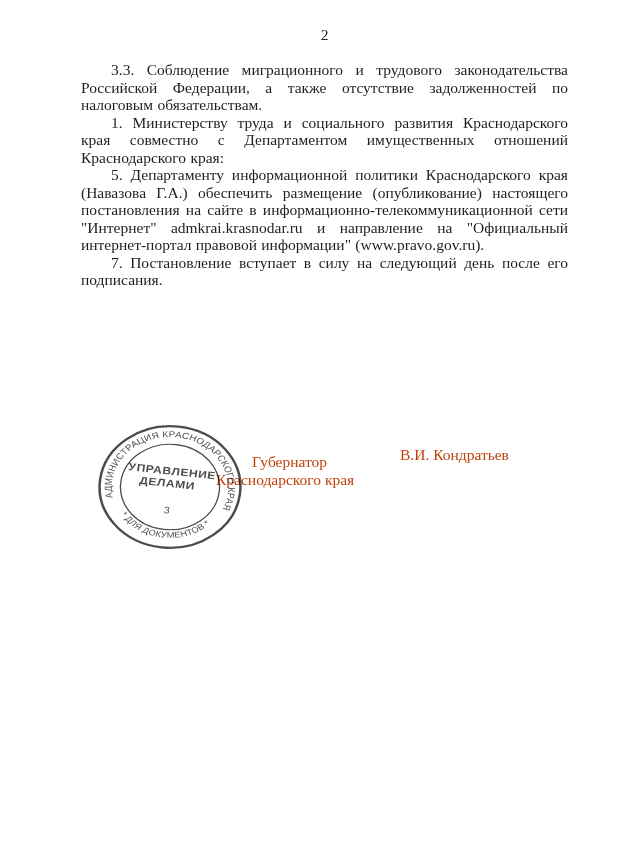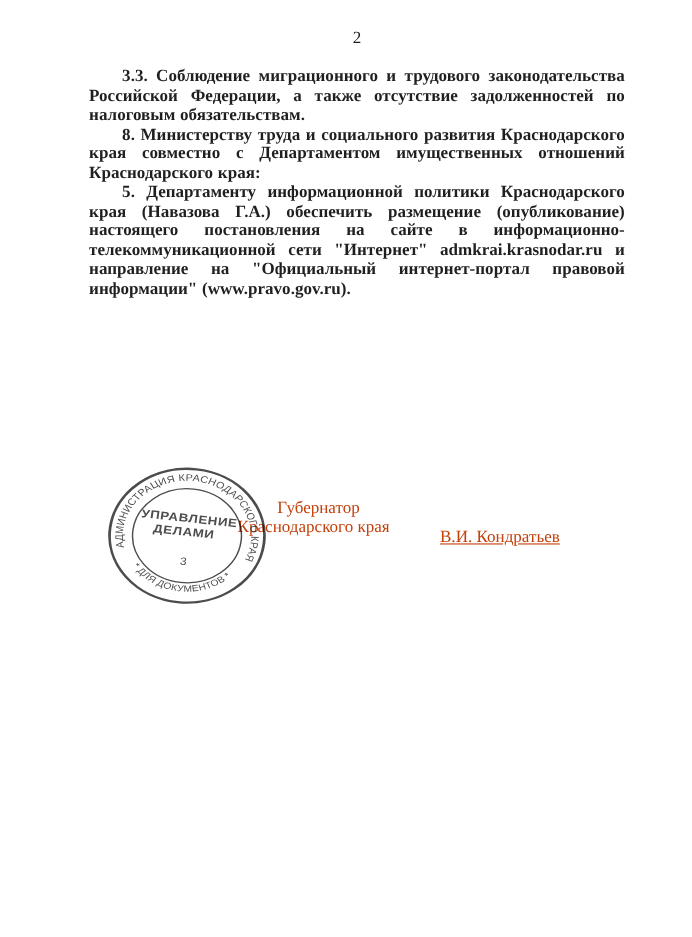--- a/index.html
+++ b/index.html
@@ -27,26 +27,25 @@
     top: 61px; left: 81px; width: 487px;
     font-size: 15.5px;
     line-height: 17.5px;
     color: #1f1f1f;
   }
   .body-text p {
     margin: 0;
     text-align: justify;
     text-indent: 30px;
     word-spacing: 0.5px;
-    font-weight: bold;
   }
   .signature { position: absolute; font-size: 15.5px; color: #c2410c; white-space: nowrap; margin-left: 28px; }
   .sig-title-1 { top: 453px; left: 224px; }
   .sig-title-2 { top: 471px; left: 188px; }
-  .sig-name    { top: 480px; left: 372px; text-decoration: underline; }
+  .sig-name    { top: 446px; left: 372px; }
   .stamp {
     position: absolute;
     left: 84px; top: 409px;
     width: 172px; height: 156px;
     mix-blend-mode: multiply;
     opacity: 0.88;
   }
   .stamp text {
     fill: #333333;
   }
@@ -75,22 +74,23 @@
 </style>
 </head>
 <body>
 
 <div class="page">
 
   <div class="page-number">2</div>
 
   <div class="body-text">
     <p>3.3. Соблюдение миграционного и трудового законодательства Российской Федерации, а также отсутствие задолженностей по налоговым обязательствам.</p>
-    <p>8. Министерству труда и социального развития Краснодарского края совместно с Департаментом имущественных отношений Краснодарского края:</p>
+    <p>1. Министерству труда и социального развития Краснодарского края совместно с Департаментом имущественных отношений Краснодарского края:</p>
     <p>5. Департаменту информационной политики Краснодарского края (Навазова Г.А.) обеспечить размещение (опубликование) настоящего постановления на сайте в информационно-телекоммуникационной сети "Интернет" admkrai.krasnodar.ru и направление на "Официальный интернет-портал правовой информации" (www.pravo.gov.ru).</p>
+    <p>7. Постановление вступает в силу на следующий день после его подписания.</p>
   </div>
 
   <div class="signature sig-title-1">Губернатор</div>
   <div class="signature sig-title-2">Краснодарского края</div>
   <div class="signature sig-name">В.И. Кондратьев</div>
 
   <svg class="stamp" viewBox="-86 -78 172 156" xmlns="http://www.w3.org/2000/svg" aria-hidden="true">
     <g transform="scale(1.1,0.95) rotate(7)" stroke="#333333" fill="none">
       <circle r="64" stroke-width="2.3"></circle>
       <circle r="45" stroke-width="1.2"></circle>

